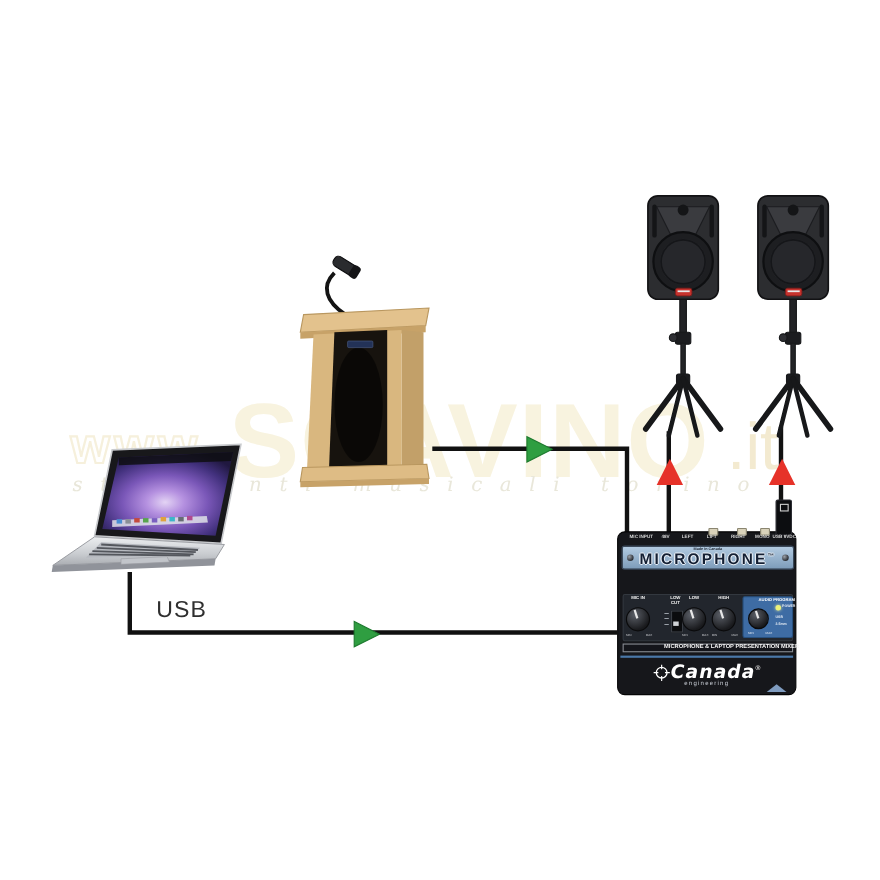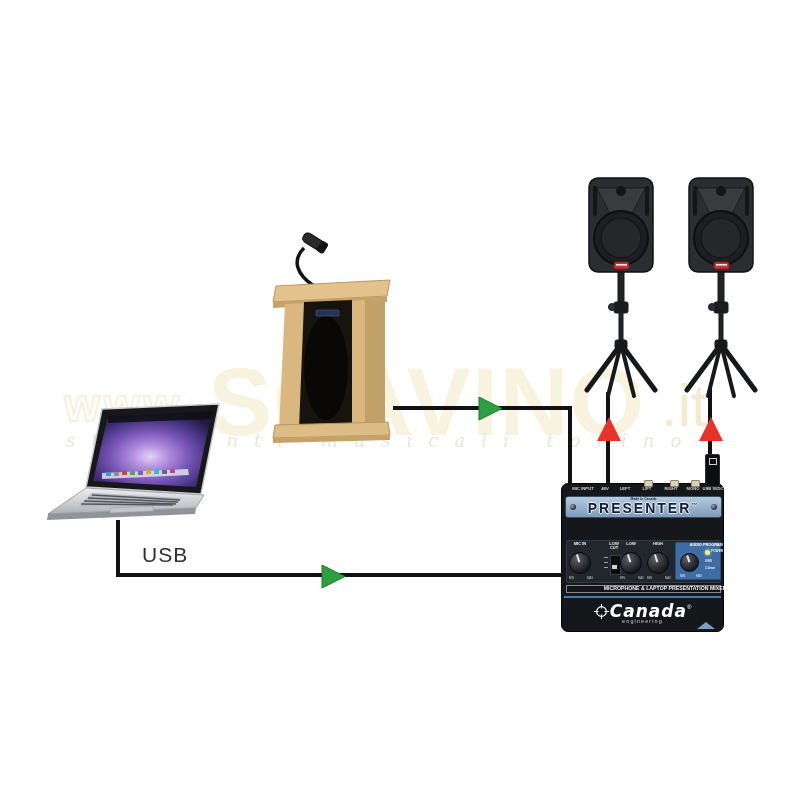--- a/index.html
+++ b/index.html
@@ -236,21 +236,21 @@
     <span class="mtl" style="left:63px;">LEFT</span>
     <span class="mtl" style="left:85px;">LIFT</span>
     <span class="mtl" style="left:109px;">RIGHT</span>
     <span class="mtl" style="left:131px;">MONO</span>
     <span class="mtl" style="left:151px;">USB 9VDC</span>
 
     <div id="band">
       <div class="screw" style="left:4px;"></div>
       <div class="screw" style="right:4px;"></div>
       <span id="made-in">Made in Canada</span>
-      <div id="model"><span>PRESENTER</span><sup style="font-size:6px;">™</sup></div>
+      <div id="model"><span>MICROPHONE</span><sup style="font-size:6px;">™</sup></div>
     </div>
 
     <div id="ctrl">
       <span class="ch-label" style="left:13px;">MIC IN</span>
       <span class="ch-label" style="left:47px;width:30px;">LOW CUT</span>
       <span class="ch-label" style="left:64px;">LOW</span>
       <span class="ch-label" style="left:91px;">HIGH</span>
 
       <div class="knob" style="left:2px;top:11px;">
           <i></i>

